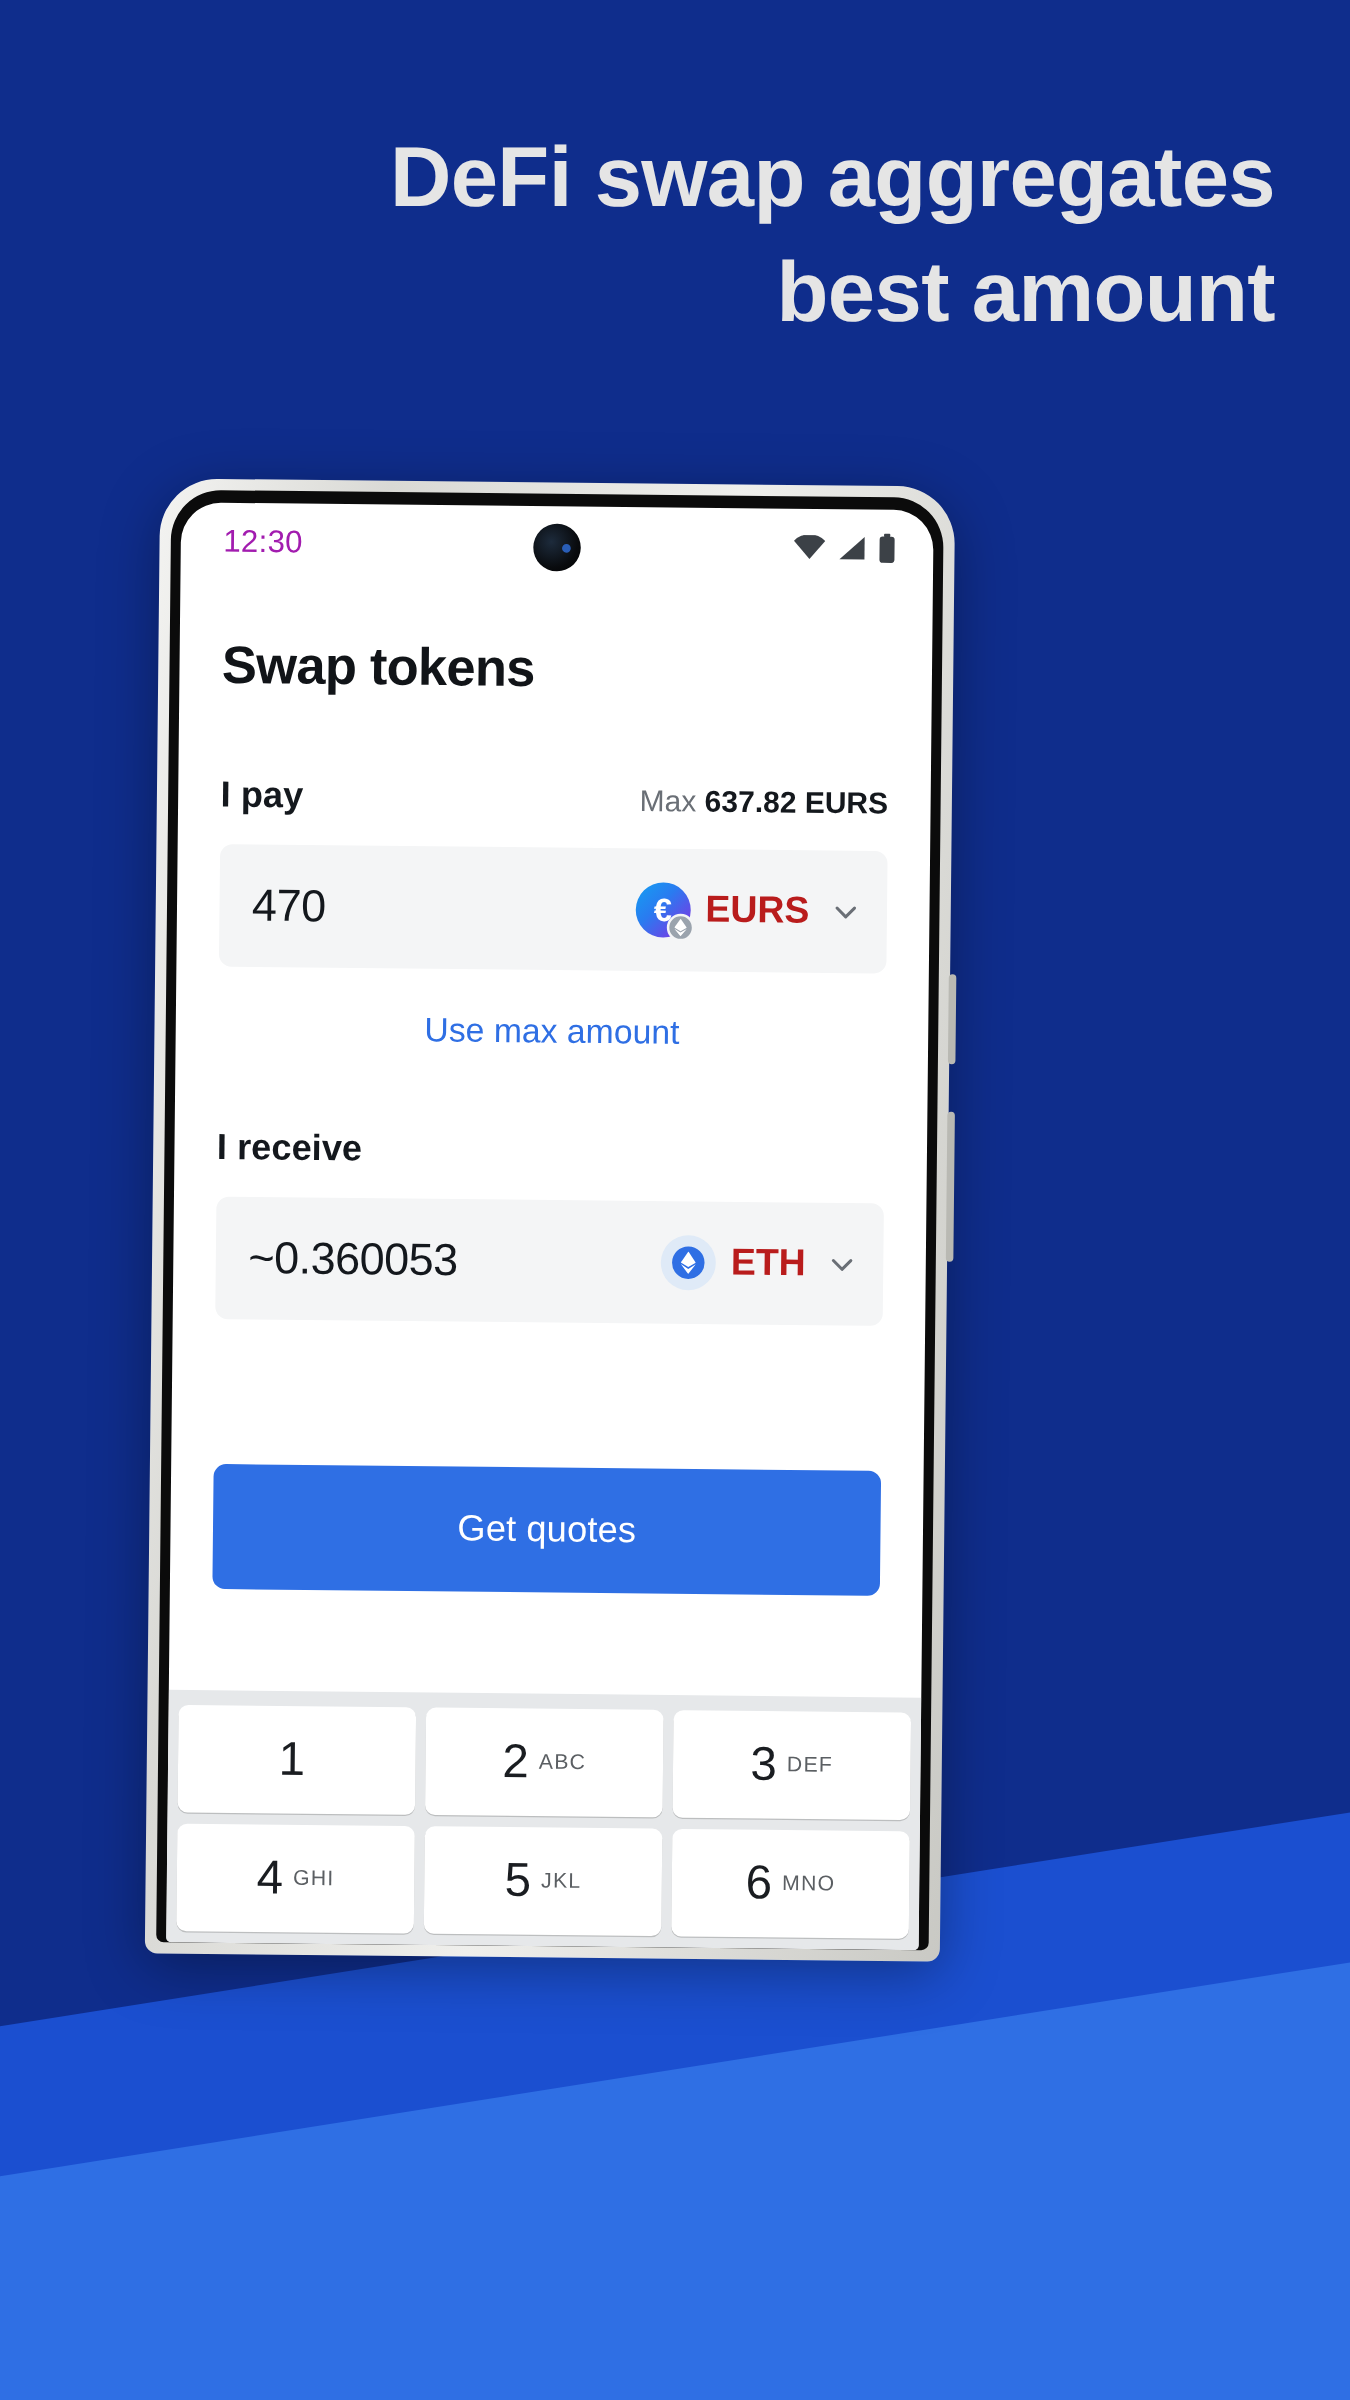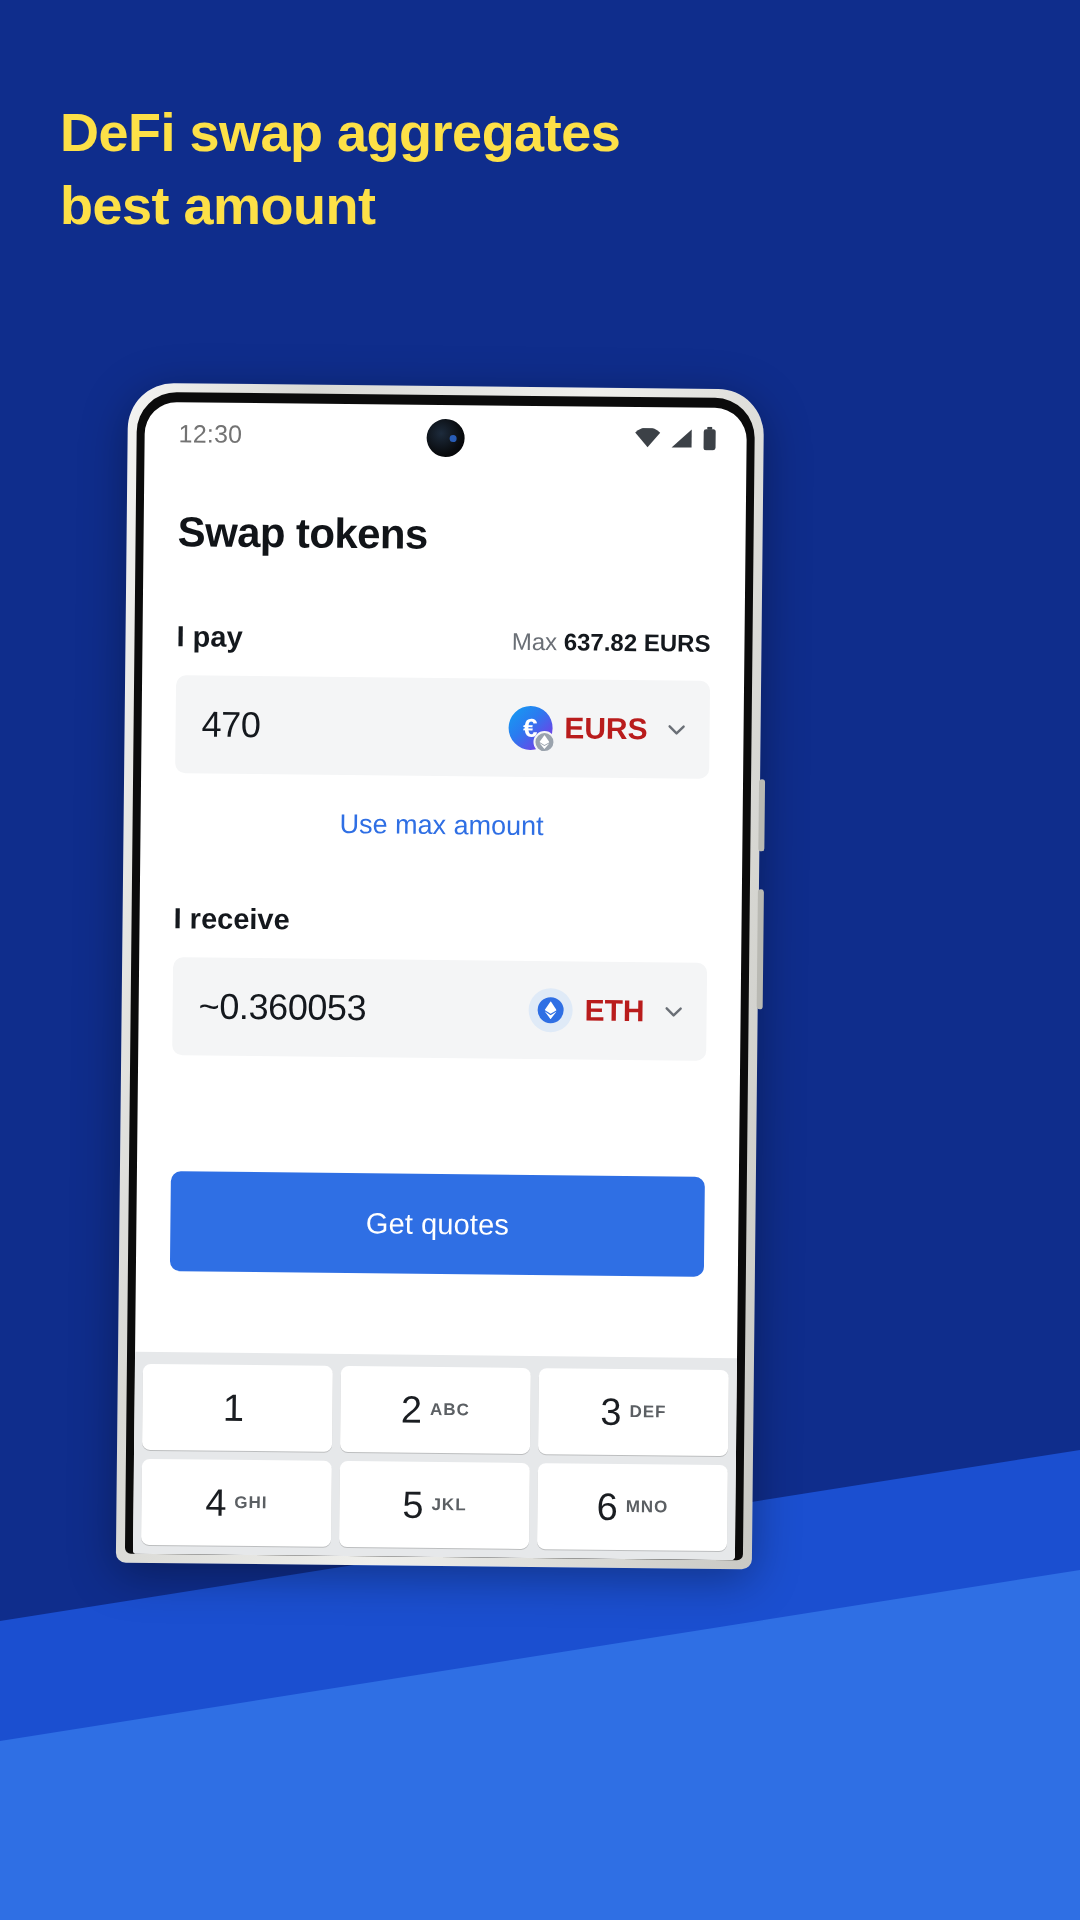--- a/index.html
+++ b/index.html
@@ -32,23 +32,23 @@
   .band-b {
     top: 1760px;
     background: #2f6fe4;
     transform: rotate(-9deg);
   }
 
   
   .headline {
     position: absolute;
     top: 96px; left: 60px; right: 60px;
-    text-align: left;
-    color: #fde047;
-    font-size: 54px;
+    text-align: right;
+    color: #e5e5e5;
+    font-size: 68px;
     font-weight: 700;
     line-height: 1.36;
     letter-spacing: -0.5px;
   }
 
   
   .phone {
     position: absolute;
     left: 122px;
     top: 386px;
@@ -93,21 +93,21 @@
   .statusbar {
     position: relative;
     height: 62px;
     display: flex;
     align-items: center;
     justify-content: space-between;
     padding: 0 30px 0 34px;
   }
   .status-time {
     font-size: 25px;
-    color: #737373;
+    color: #a21caf;
     font-weight: 400;
     letter-spacing: 0.2px;
   }
   .punch-hole {
     position: absolute;
     left: 50%;
     top: 14px;
     transform: translateX(-50%);
     width: 38px; height: 38px;
     border-radius: 50%;
@@ -269,21 +269,20 @@
   }
   .key-num {
     font-size: 38px;
     color: #1a1d21;
     font-weight: 400;
   }
   .key-sub {
     font-size: 17px;
     color: #5b5f63;
     letter-spacing: 1px;
-    font-weight: bold;
   }
 </style>
 </head>
 <body>
 
 <div id="stage">
 
   <div class="band band-a"></div>
   <div class="band band-b"></div>
 

